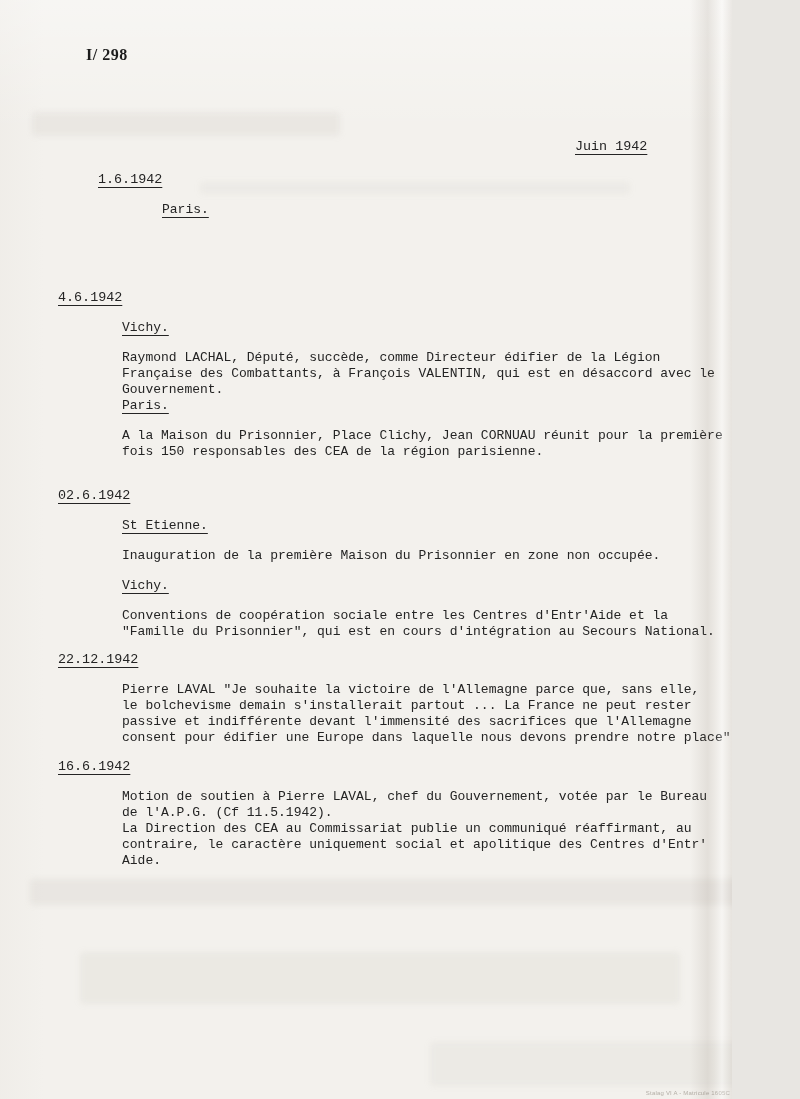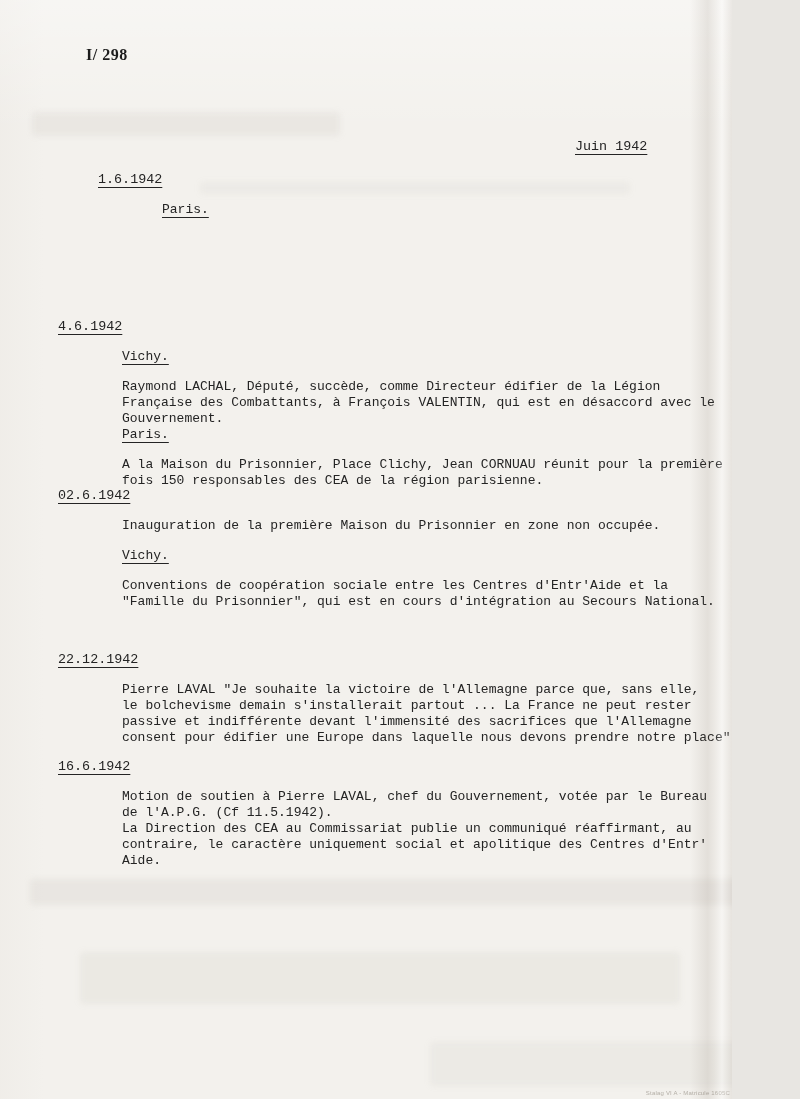--- a/index.html
+++ b/index.html
@@ -54,21 +54,21 @@
   .block { margin: 14px 0 0 64px; font-size: 13px; line-height: 16px; }
   .block.tight { margin-top: 0; }
   .place {
     text-decoration: underline;
     text-decoration-thickness: 1.4px;
     text-underline-offset: 3.5px;
     display: inline-block;
   }
   .para { white-space: pre-line; width: 650px; }
   .entry-1 { top: 172px; margin-left: 40px; }
-  .entry-2 { top: 319px; }
+  .entry-2 { top: 290px; }
   .entry-3 { top: 488px; }
   .entry-4 { top: 652px; }
   .entry-5 { top: 759px; }
   
   .smudge {
     position: absolute;
     background: rgba(158,150,138,0.12);
     filter: blur(3px);
     border-radius: 4px;
     pointer-events: none;
@@ -116,20 +116,23 @@
 Gouvernement.</div>
     <div class="block tight">
       <span class="place">Paris.</span>
     </div>
     <div class="block para">A la Maison du Prisonnier, Place Clichy, Jean CORNUAU réunit pour la première
 fois 150 responsables des CEA de la région parisienne.</div>
   </div>
 
   <div class="entry entry-3">
     <div class="entry-date">02.6.1942</div>
+    <div class="block">
+      <span class="place">St Etienne.</span>
+    </div>
     <div class="block para">Inauguration de la première Maison du Prisonnier en zone non occupée.</div>
     <div class="block">
       <span class="place">Vichy.</span>
     </div>
     <div class="block para">Conventions de coopération sociale entre les Centres d'Entr'Aide et la
 "Famille du Prisonnier", qui est en cours d'intégration au Secours National.</div>
   </div>
 
   <div class="entry entry-4">
     <div class="entry-date">22.12.1942</div>

